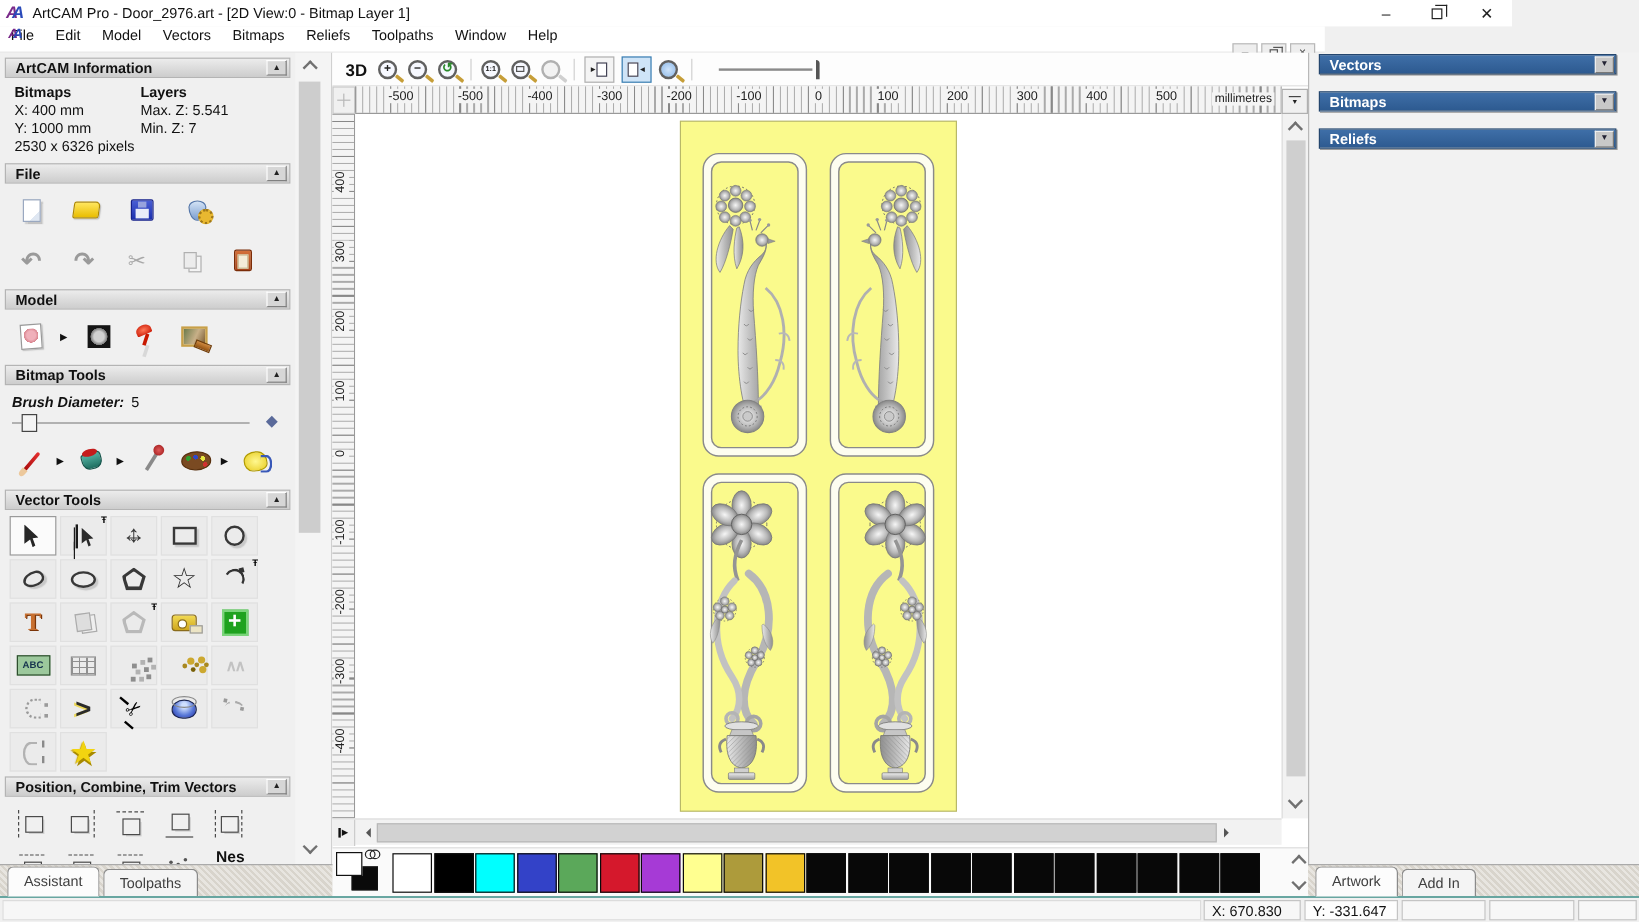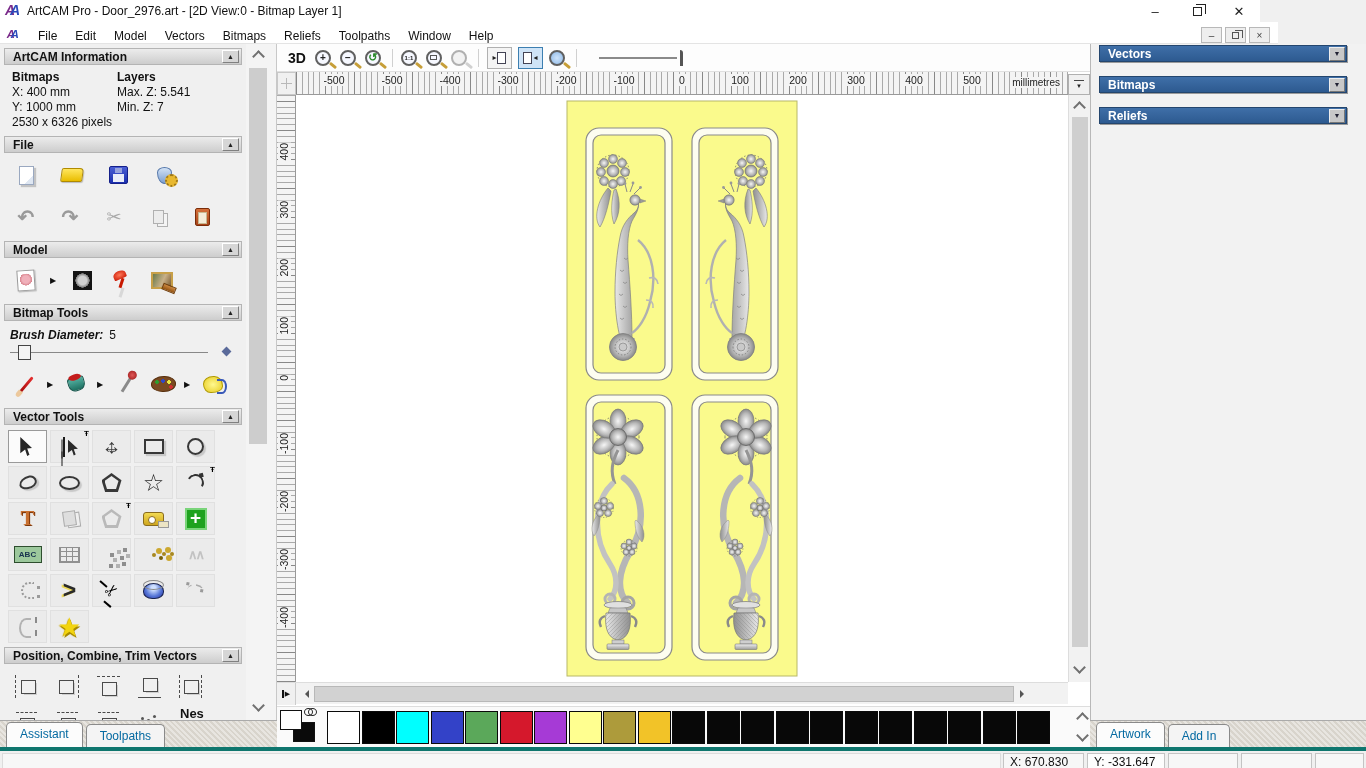--- a/index.html
+++ b/index.html
@@ -11,21 +11,21 @@
   .applogo{width:18px;height:16px;position:relative;margin:0 4px 0 5px;font-weight:bold;font-style:italic;}
   .applogo::before{content:"A";position:absolute;left:0;top:-1px;color:#7a2a8a;font-size:14px;}
   .applogo::after{content:"A";position:absolute;left:5px;top:-1px;color:#2a4aba;font-size:14px;}
   #title-text{font-size:12px;color:#111;}
   #win-controls{margin-left:auto;display:flex;height:22px;}
   .wbtn{width:42px;height:22px;display:flex;align-items:center;justify-content:center;color:#222;font-size:13px;}
   .ic-restore{width:9px;height:9px;border:1px solid #222;position:relative;background:#fff;}
   .ic-restore::before{content:"";position:absolute;left:2px;top:-4px;width:9px;height:9px;border:1px solid #222;border-bottom:none;border-left:none;}
 
   
-  #menubar{position:absolute;left:0;top:22px;width:1278px;height:22px;background:#fff;display:flex;align-items:flex-end;border-bottom:1px solid #e4e4e4;}
+  #menubar{position:absolute;left:0;top:22px;width:1104px;height:22px;background:#fff;display:flex;align-items:flex-start;border-bottom:1px solid #e4e4e4;flex-direction:column;}
   .applogo.small{transform:scale(.8);margin-right:6px;}
   .menu-item{padding:2px 9px;color:#111;}
   #mdi-controls{margin-left:auto;display:flex;gap:3px;margin-right:8px;}
   .mdibtn{width:21px;height:16px;background:#eee;border:1px solid #b8b8b8;display:flex;align-items:center;justify-content:center;font-size:10px;color:#444;}
   .ic-mdirestore{width:7px;height:7px;border:1px solid #555;position:relative;}
   .ic-mdirestore::before{content:"";position:absolute;left:2px;top:-3px;width:7px;height:7px;border:1px solid #555;border-bottom:none;border-left:none;}
 
   
   #left-panel{position:absolute;left:0;top:44px;width:246px;height:676px;background:#f0f0f0;overflow:hidden;}
   .sec-hdr{height:17px;margin:4px 4px 0 4px;background:linear-gradient(#ececec,#cdcdcd);border:1px solid #b4b4b4;display:flex;align-items:center;padding:0 2px 0 8px;}
@@ -233,25 +233,25 @@
   
   #right-panel{position:absolute;left:1090px;top:44px;width:276px;height:703px;background:#f2f2f2;border-left:1px solid #b8b8b8;}
   .rsec{position:absolute;left:8px;width:248px;height:17px;background:linear-gradient(#3f6fa8,#2d5a90);border:1px solid #24466e;box-shadow:1px 1px 0 #9a9a9a;display:flex;align-items:center;padding-left:8px;color:#fff;font-weight:bold;}
   .rsec-btn{width:16px;height:14px;margin-left:auto;margin-right:1px;background:#c8c8c8;border:1px solid;border-color:#eee #777 #777 #eee;display:flex;align-items:center;justify-content:center;}
   .rsec-btn::before{content:"▼";font-size:7px;color:#223;}
 
   
   .tabbar{position:absolute;bottom:21px;height:27px;display:flex;align-items:flex-end;padding-left:6px;background:#d8d4cc;background-image:repeating-linear-gradient(45deg,rgba(255,255,255,.4) 0 2px,transparent 2px 4px);border-top:1px solid #aaa;}
   #left-tabbar{left:0;width:277px;}
   #right-tabbar{left:1090px;width:276px;}
-  .tab{background:#f4f4f4;border:1px solid #8a8a8a;border-bottom:none;border-radius:5px 5px 0 0;padding:4px 13px 4px;margin-right:3px;color:#0369a1;}
+  .tab{background:#f4f4f4;border:1px solid #8a8a8a;border-bottom:none;border-radius:5px 5px 0 0;padding:4px 13px 4px;margin-right:3px;color:#404040;}
   .tab.active{background:#fcfcfc;padding-bottom:6px;position:relative;z-index:2;}
 
   
-  #statusbar{position:absolute;left:0;bottom:0;width:1366px;height:21px;background:#f0f0f0;border-top:4px solid #0f766e;}
+  #statusbar{position:absolute;left:0;bottom:0;width:1366px;height:21px;background:#f0f0f0;border-top:1px solid #0f766e;}
   .scell{position:absolute;top:2px;height:17px;border:1px solid #c4c4c4;background:#f7f7f7;padding:1px 6px;font-size:12px;color:#111;}
   #scell-x{left:1003px;width:81px;}
   #scell-y{left:1087px;width:78px;background:#fdfdfd;}
   #scell-3{left:1168px;width:70px;}
   #scell-4{left:1241px;width:71px;}
   #scell-5{left:1315px;width:49px;}
   #scell-main{left:2px;width:999px;border-color:#dcdcdc;}
 </style>
 </head>
 <body>

